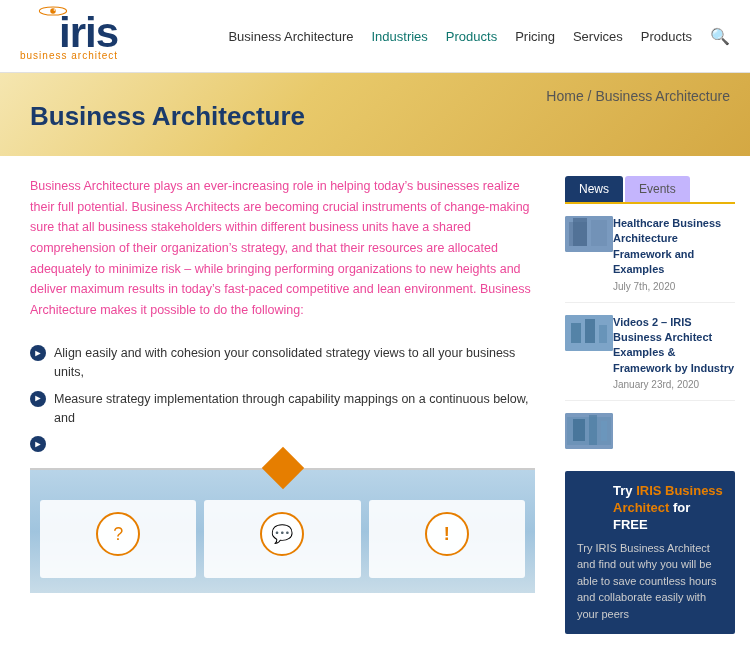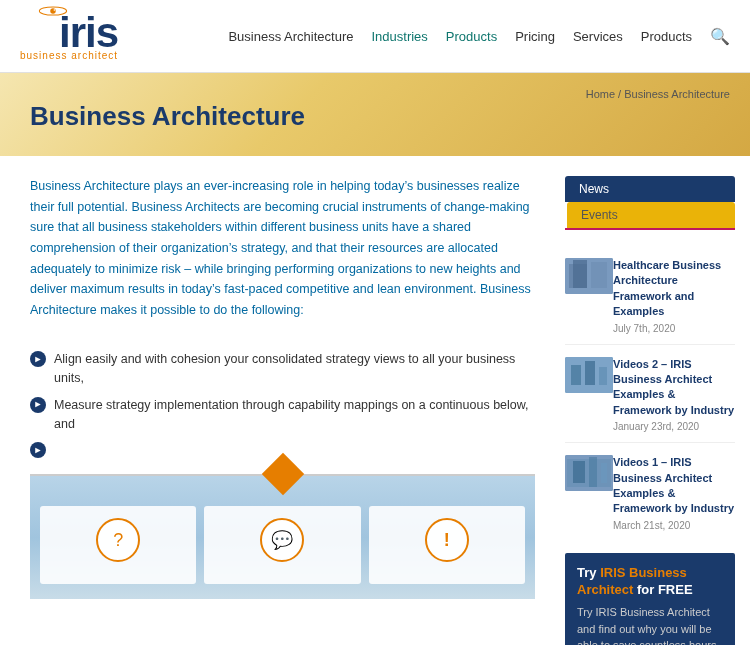--- a/index.html
+++ b/index.html
@@ -60,21 +60,21 @@
     .hero-title {
       font-size: 26px;
       color: #1a3a6b;
       font-weight: 700;
       margin-bottom: 4px;
     }
     .breadcrumb {
       position: absolute;
       top: 15px;
       right: 20px;
-      font-size: 11px;
+      font-size: 14px;
       color: #666;
     }
     .breadcrumb a { color: #555; text-decoration: none; }
     .breadcrumb span { color: #555; }
 
     
     .main-content {
       display: flex;
       gap: 0;
       padding: 20px 0;
@@ -85,22 +85,22 @@
     }
     .content-right {
       width: 195px;
       padding: 0 15px 0 10px;
       flex-shrink: 0;
     }
 
     .intro-text {
       font-size: 12.5px;
       line-height: 1.65;
-      color: #0369a1;
-      margin-bottom: 30px;
+      color: #ec4899;
+      margin-bottom: 24px;
     }
 
     .bullet-list {
       margin: 0 0 16px 0;
       padding: 0;
       list-style: none;
     }
     .bullet-list li {
       display: flex;
       align-items: flex-start;
@@ -175,37 +175,36 @@
       align-items: center;
       justify-content: center;
       margin: 0 auto 10px auto;
       color: #e67e00;
       font-size: 18px;
     }
 
     
     .sidebar-tabs {
       display: flex;
-      margin-bottom: 28px;
-      border-bottom: 2px solid #be185d;
-      flex-direction: column;
+      margin-bottom: 12px;
+      border-bottom: 2px solid #eab308;
     }
     .sidebar-tab {
       padding: 6px 14px;
       font-size: 12px;
       cursor: pointer;
       color: #555;
     }
     .sidebar-tab.active {
       background: #1a3a6b;
       color: #fff;
       border-radius: 3px 3px 0 0;
     }
     .sidebar-tab.inactive {
-      background: #eab308;
+      background: #c4b5fd;
       color: #555;
       border-radius: 3px 3px 0 0;
       margin-left: 2px;
     }
 
     .news-item {
       display: flex;
       gap: 0;
       margin-bottom: 12px;
       padding-bottom: 10px;
@@ -243,20 +242,21 @@
       padding: 12px;
       margin-top: 8px;
       border-radius: 2px;
     }
     .try-title {
       font-size: 13px;
       font-weight: 700;
       margin-bottom: 6px;
       color: #fff;
       line-height: 1.3;
+      margin-left: 36px;
     }
     .try-title span { color: #e67e00; }
     .try-desc {
       font-size: 11px;
       color: #ccc;
       line-height: 1.5;
     }
 
     
     .logo-wrapper {
@@ -389,24 +389,20 @@
     <div class="news-item" style="border-bottom:none;">
       <div class="news-thumb">
         <svg width="48" height="36" viewBox="0 0 48 36">
           <rect width="48" height="36" fill="#7a9abf"></rect>
           <rect x="2" y="4" width="44" height="28" fill="#5a8aaf" opacity="0.4"></rect>
           <rect x="8" y="6" width="12" height="22" fill="#3a6a8f" opacity="0.7"></rect>
           <rect x="24" y="2" width="8" height="30" fill="#4a7a9f" opacity="0.6"></rect>
           <rect x="36" y="8" width="6" height="20" fill="#6a9abf" opacity="0.5"></rect>
         </svg>
       </div>
-      <div class="news-body">
-        <div class="news-title">Videos 1 – IRIS Business Architect Examples &amp; Framework by Industry</div>
-        <div class="news-date">March 21st, 2020</div>
-      </div>
     </div>
 
     <div class="try-box">
       <div class="try-title">
         Try <span>IRIS Business Architect</span> for FREE
       </div>
       <div class="try-desc">Try IRIS Business Architect and find out why you will be able to save countless hours and collaborate easily with your peers</div>
     </div>
   </div>
 </div>

